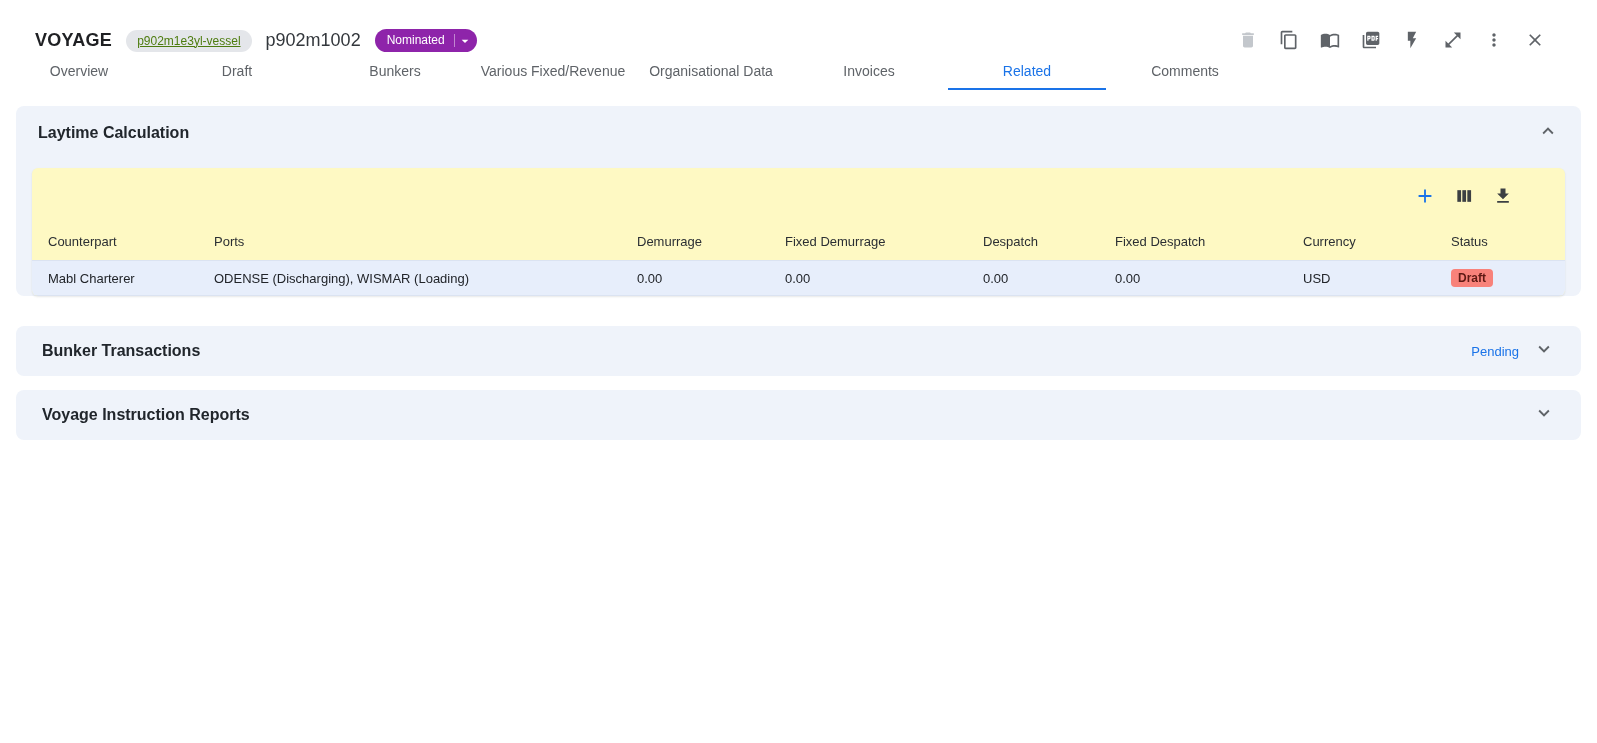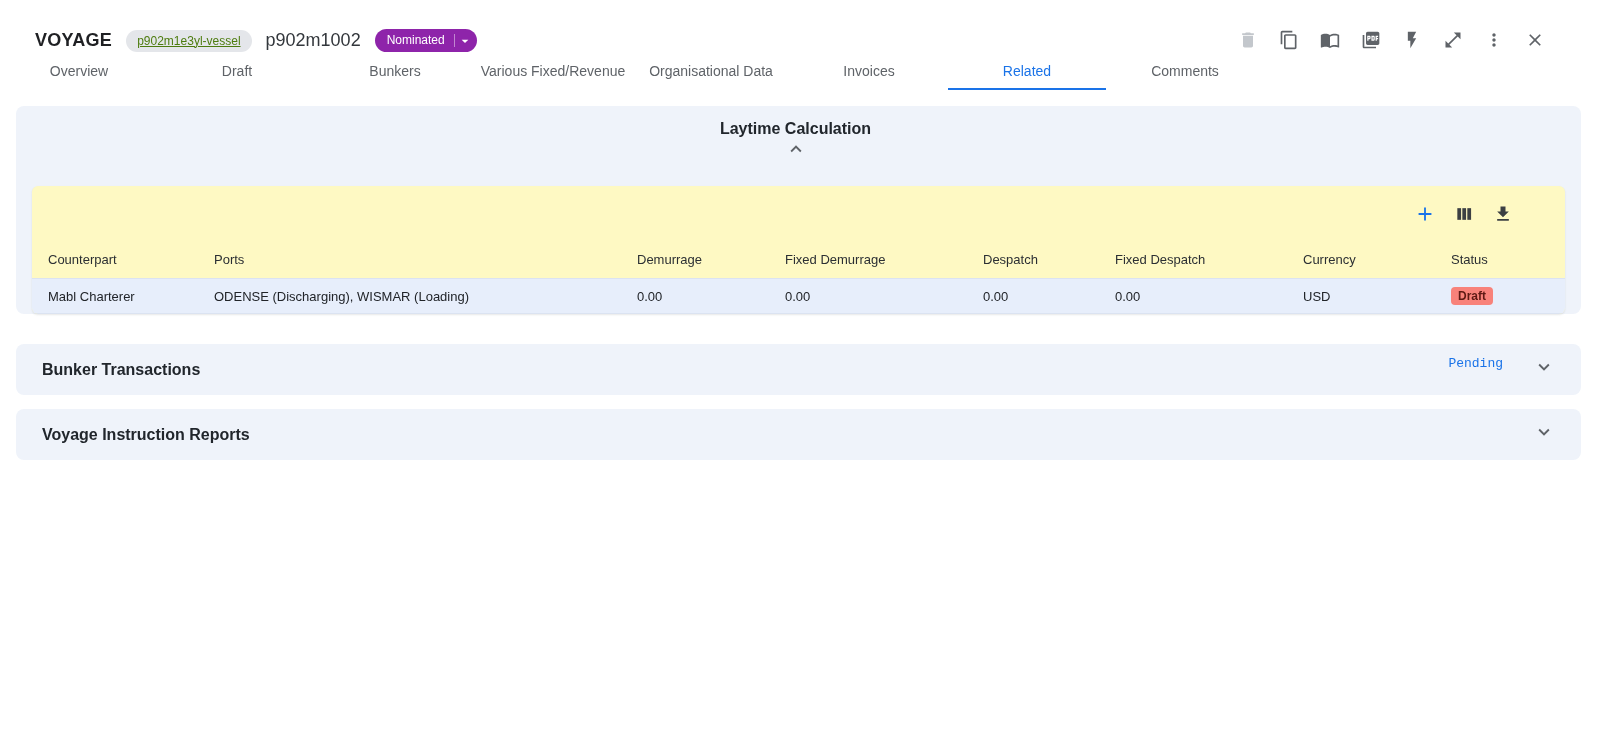--- a/index.html
+++ b/index.html
@@ -55,23 +55,23 @@
   }
   
   .content{padding:16px;}
   .panel{
     background:var(--panel-bg,#eff3fa);border-radius:8px;margin-bottom:14px;
   }
   .panel-header{
     display:flex;align-items:center;justify-content:space-between;
     padding:12px 26px;cursor:pointer;
   }
-  .panel.expanded .panel-header{padding:14px 22px 0 16px;flex-direction:column;}
+  .panel.expanded .panel-header{padding:14px 22px 0 22px;}
   .panel-title{font-size:16px;font-weight:700;color:#21262c;}
-  .panel-header-right{display:flex;gap:30px;font-family:Liberation Mono, monospace;}
+  .panel-header-right{display:flex;align-items:center;gap:14px;}
   .pending-text{font-size:13px;font-weight:500;color:var(--accent-blue,#1a73e8);}
   
   .card{
     margin:22px 16px 30px 16px;background:#fef9c3;border-radius:6px;
     box-shadow:0 1px 2px rgba(60,64,67,.12);overflow:hidden;
   }
   .card-toolbar{
     display:flex;justify-content:flex-end;align-items:center;gap:15px;
     padding:16px 50px 14px 20px;
   }

